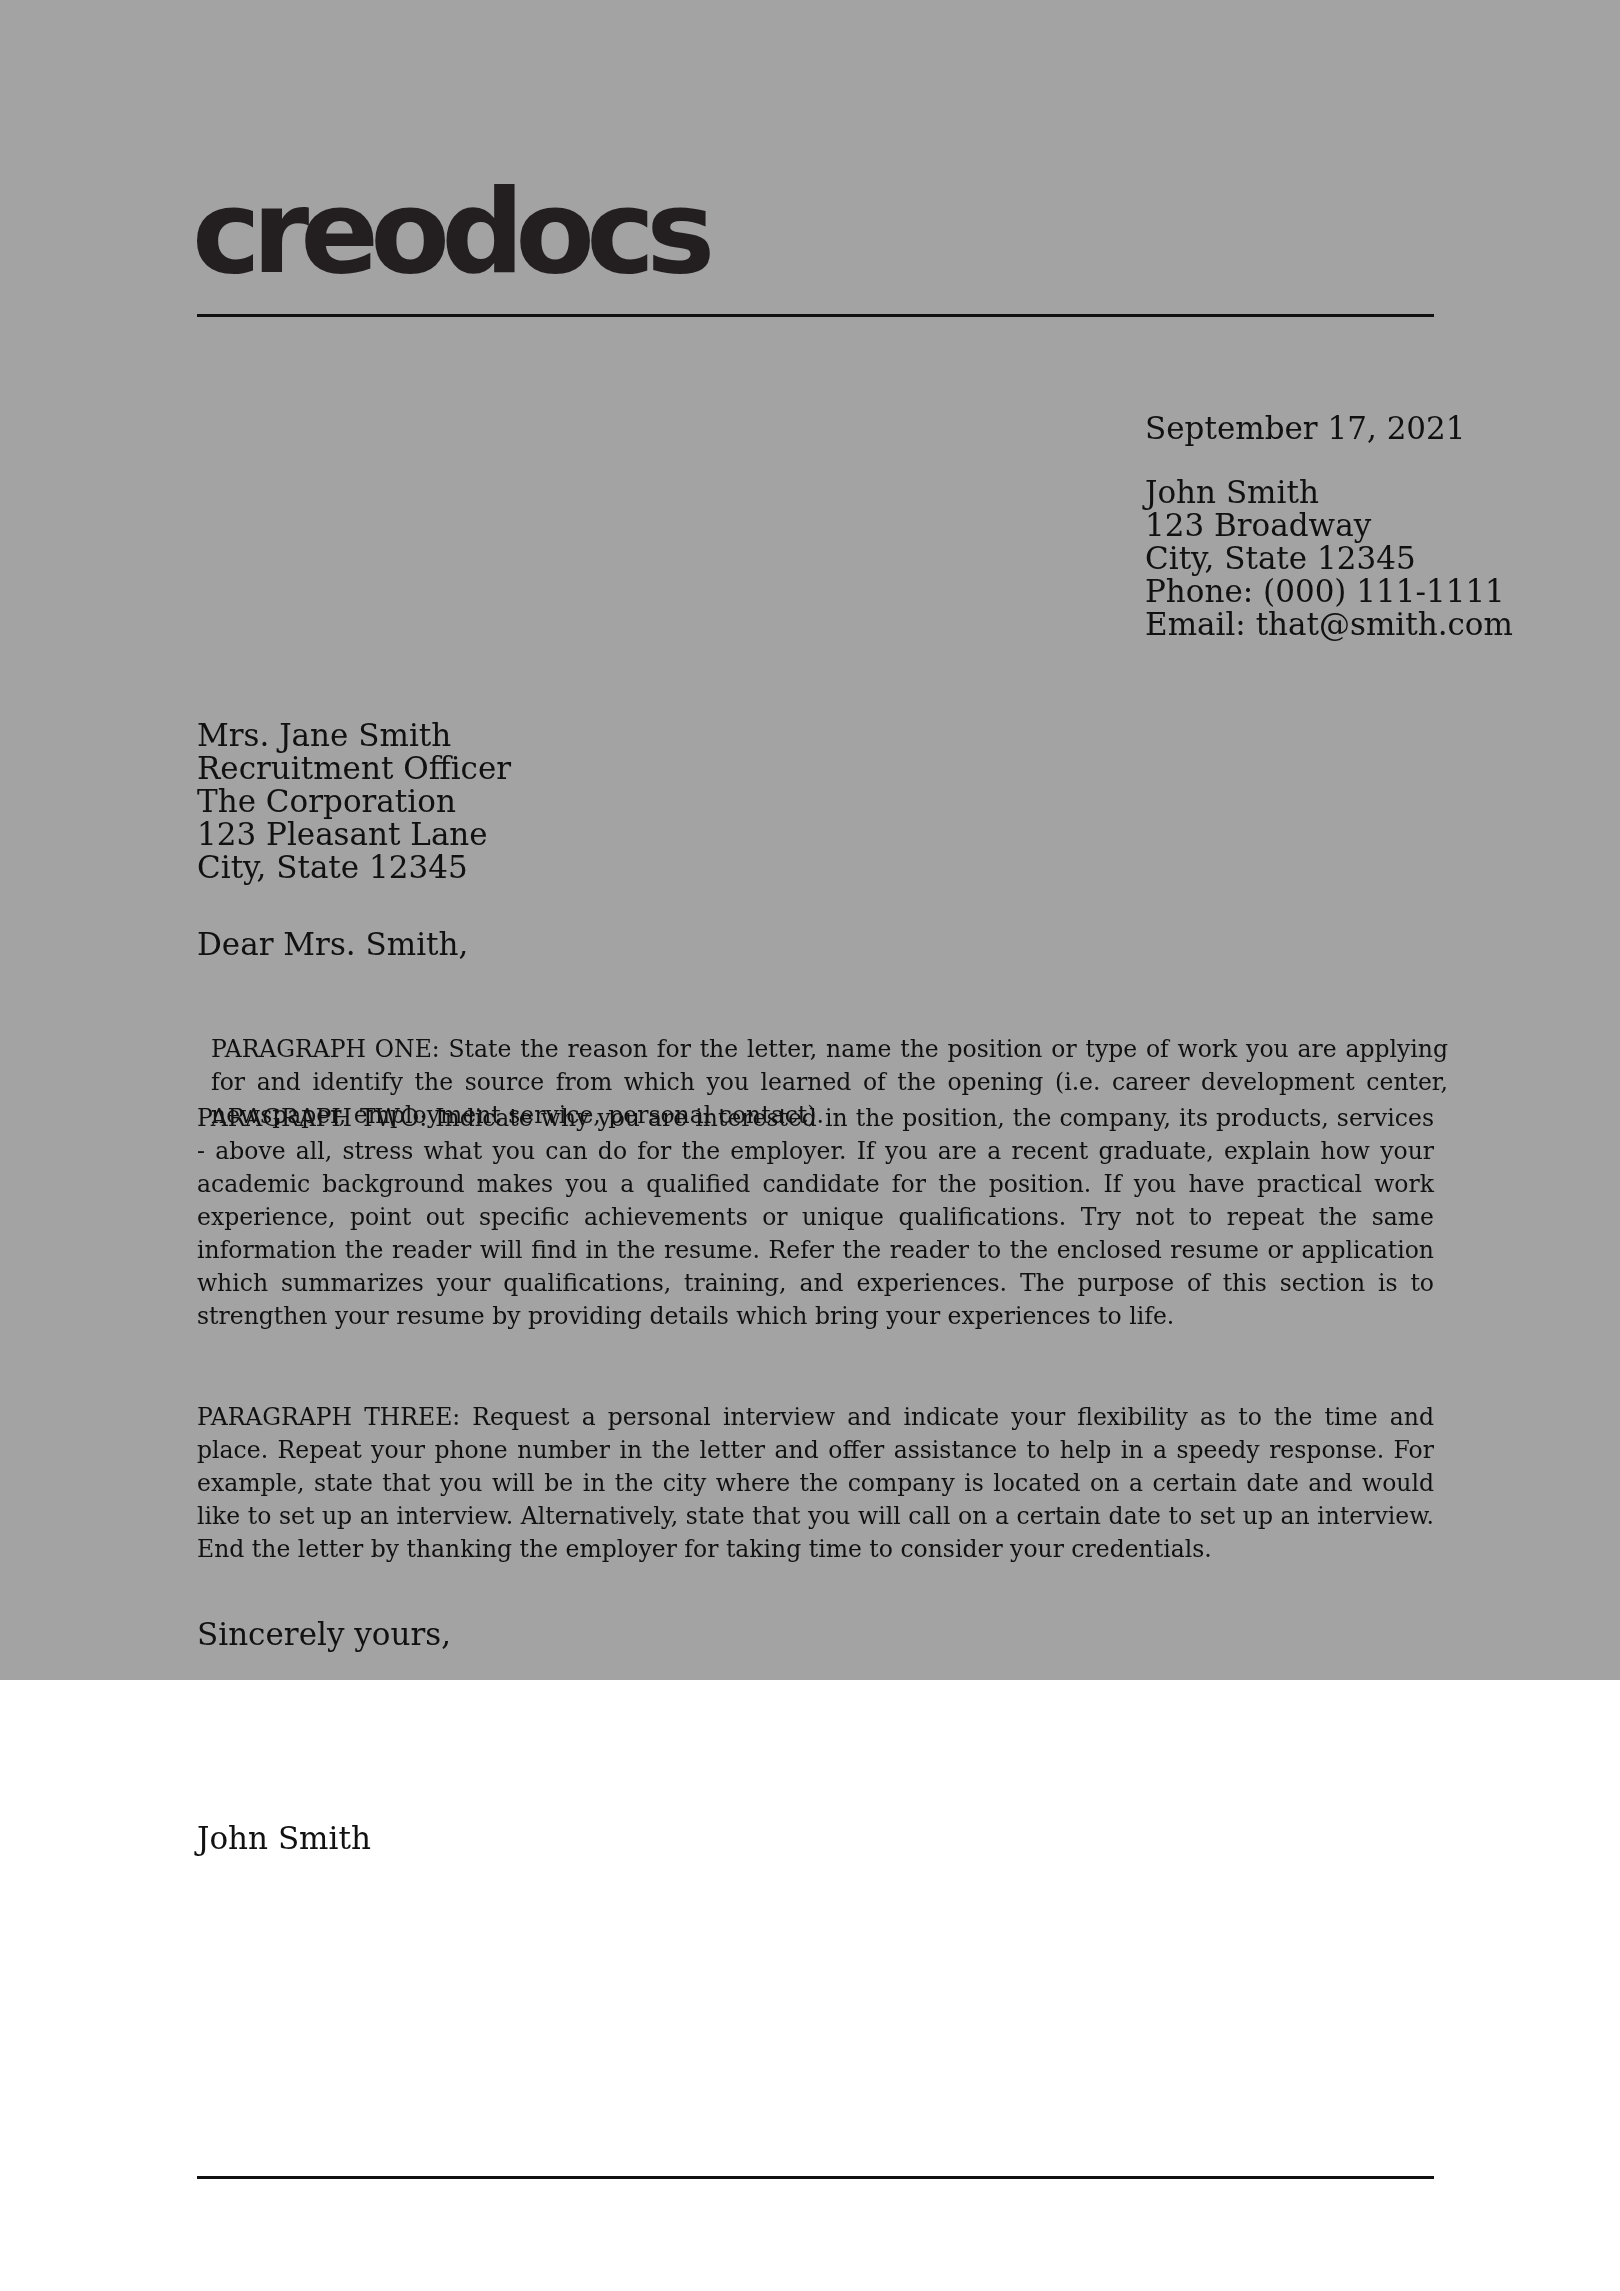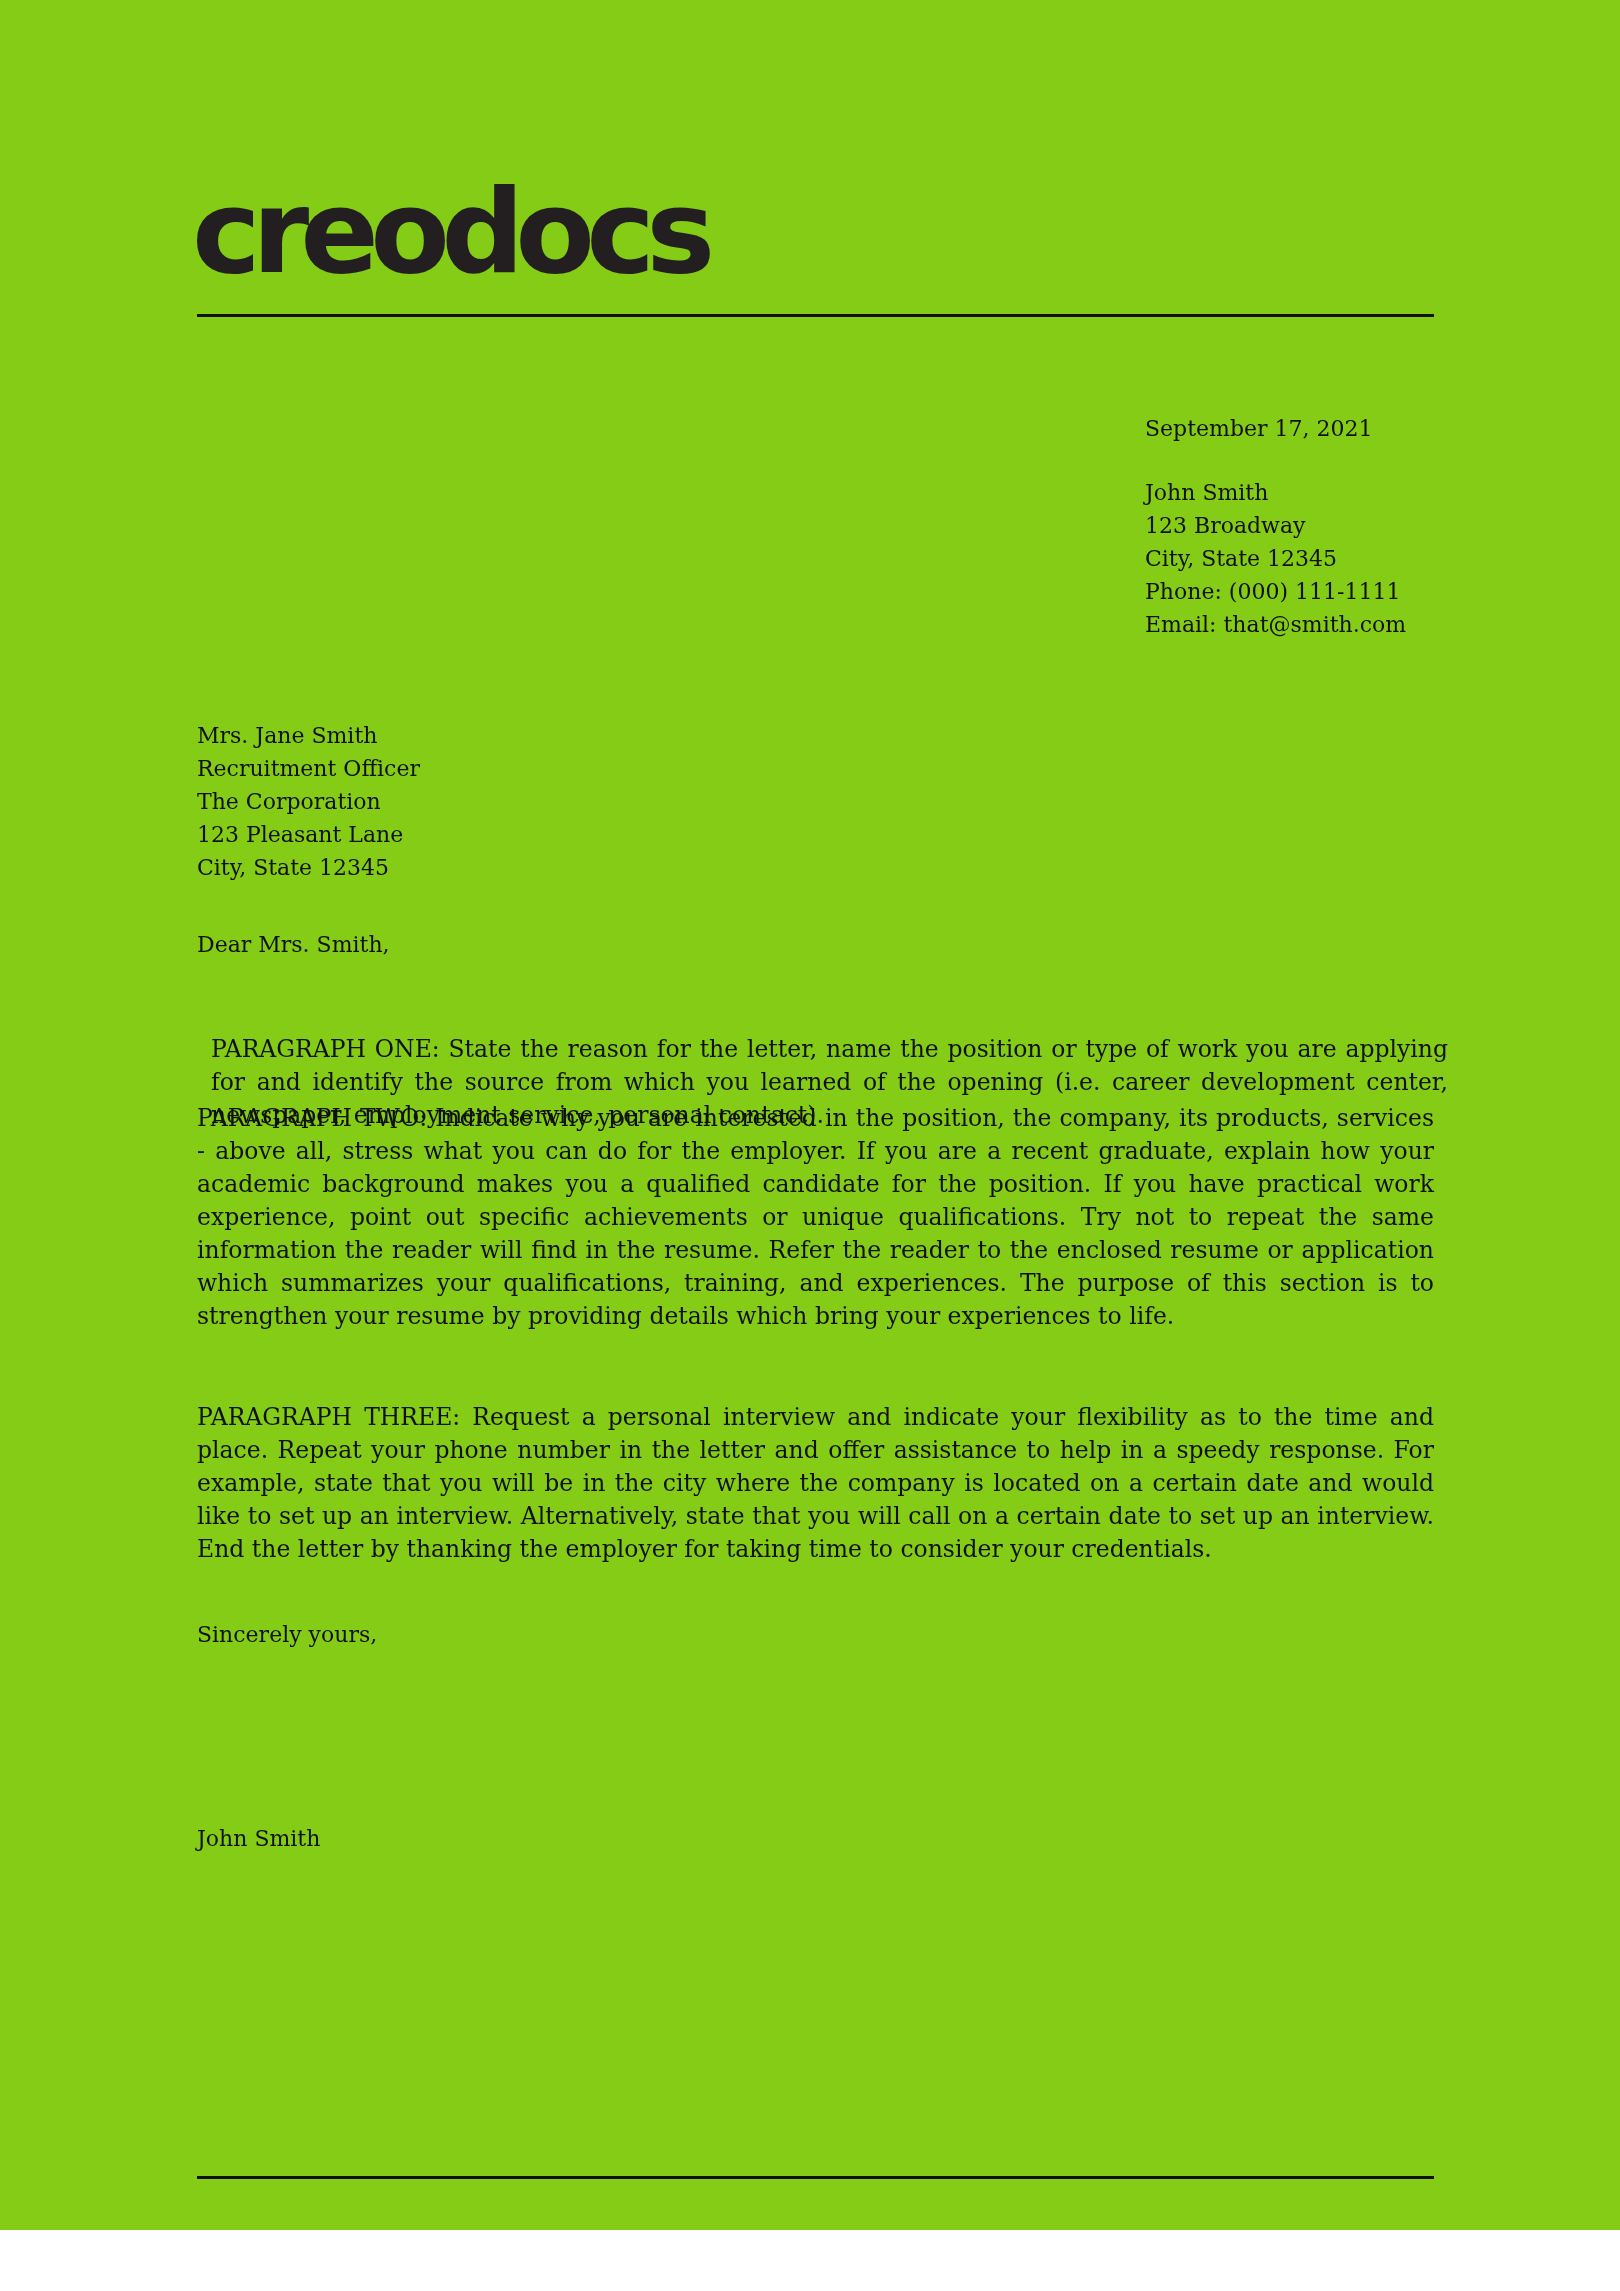--- a/index.html
+++ b/index.html
@@ -12,22 +12,22 @@
       height: 2292px;
       position: relative;
       overflow: hidden;
       color: #111111;
       font-family: "DejaVu Serif", "Liberation Serif", serif;
     }
     .page {
       position: absolute;
       left: 0; top: 0;
       width: 1620px;
-      height: 2230px;
-      background: #84cc16;
+      height: 1680px;
+      background: #a3a3a3;
     }
     .logo {
       position: absolute;
       left: 192px;
       top: 174px;
       font-family: "DejaVu Sans", "Liberation Sans", sans-serif;
       font-weight: 700;
       font-size: 116px;
       letter-spacing: -8.8px;
       color: #231f20;
@@ -39,21 +39,21 @@
       left: 197px;
       width: 1237px;
       height: 2.9px;
       background: #111111;
     }
     .rule.top { top: 314px; }
     .rule.bottom { top: 2176px; }
 
     .text {
       position: absolute;
-      font-size: 22px;
+      font-size: 31px;
       line-height: 33px;
       color: #111111;
     }
     .line { display: block; white-space: nowrap; }
 
     .date { left: 1145px; top: 412px; }
     .sender { left: 1145px; top: 476px; }
     .recipient { left: 197px; top: 703px; margin-top: 16px; }
     .salutation { left: 197px; top: 928px; }
 

